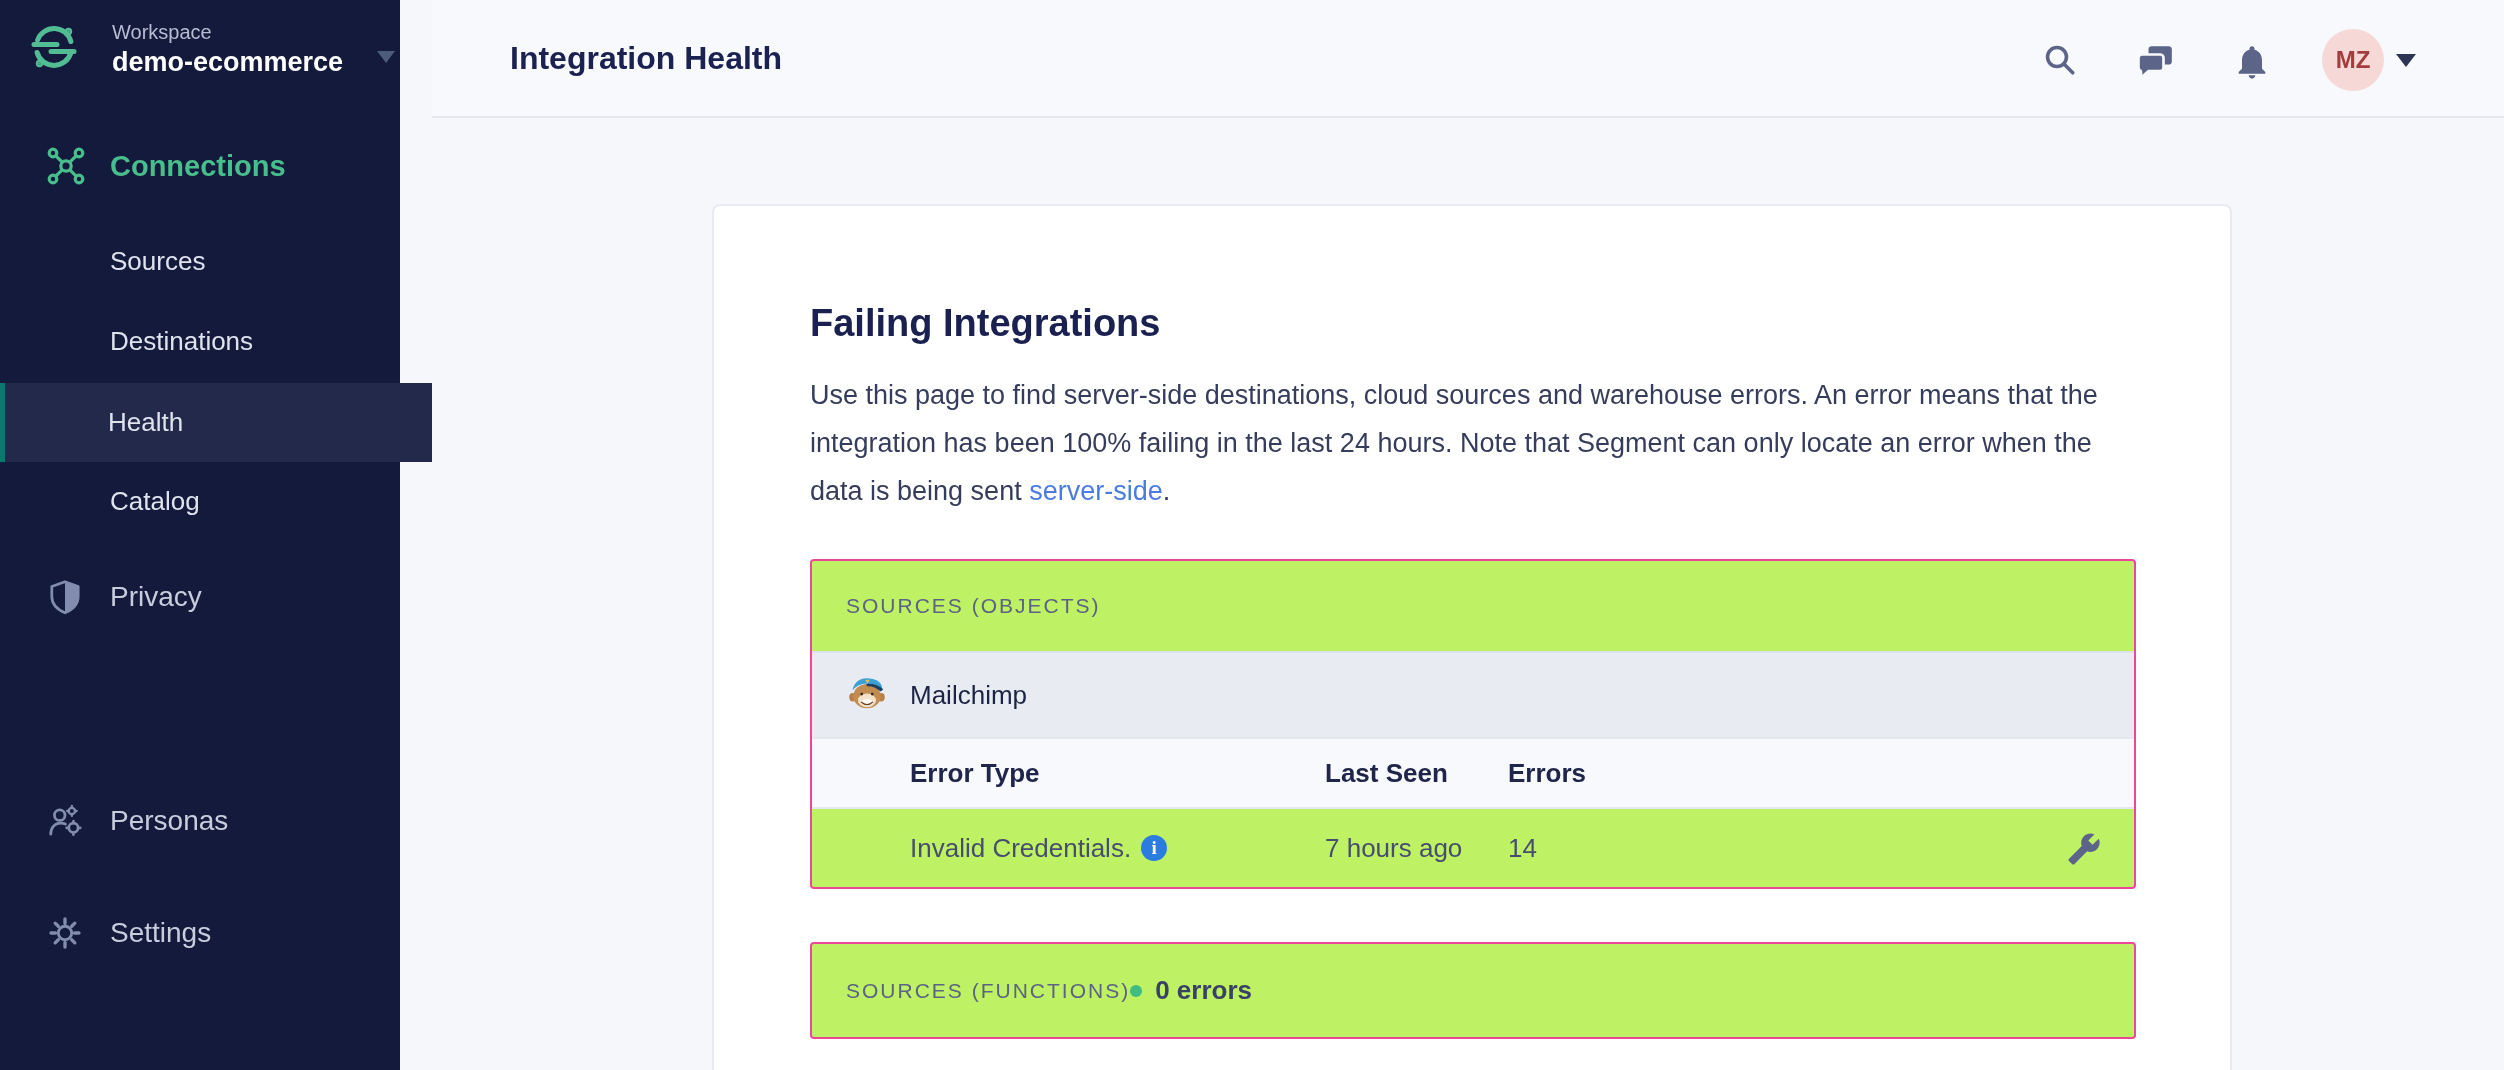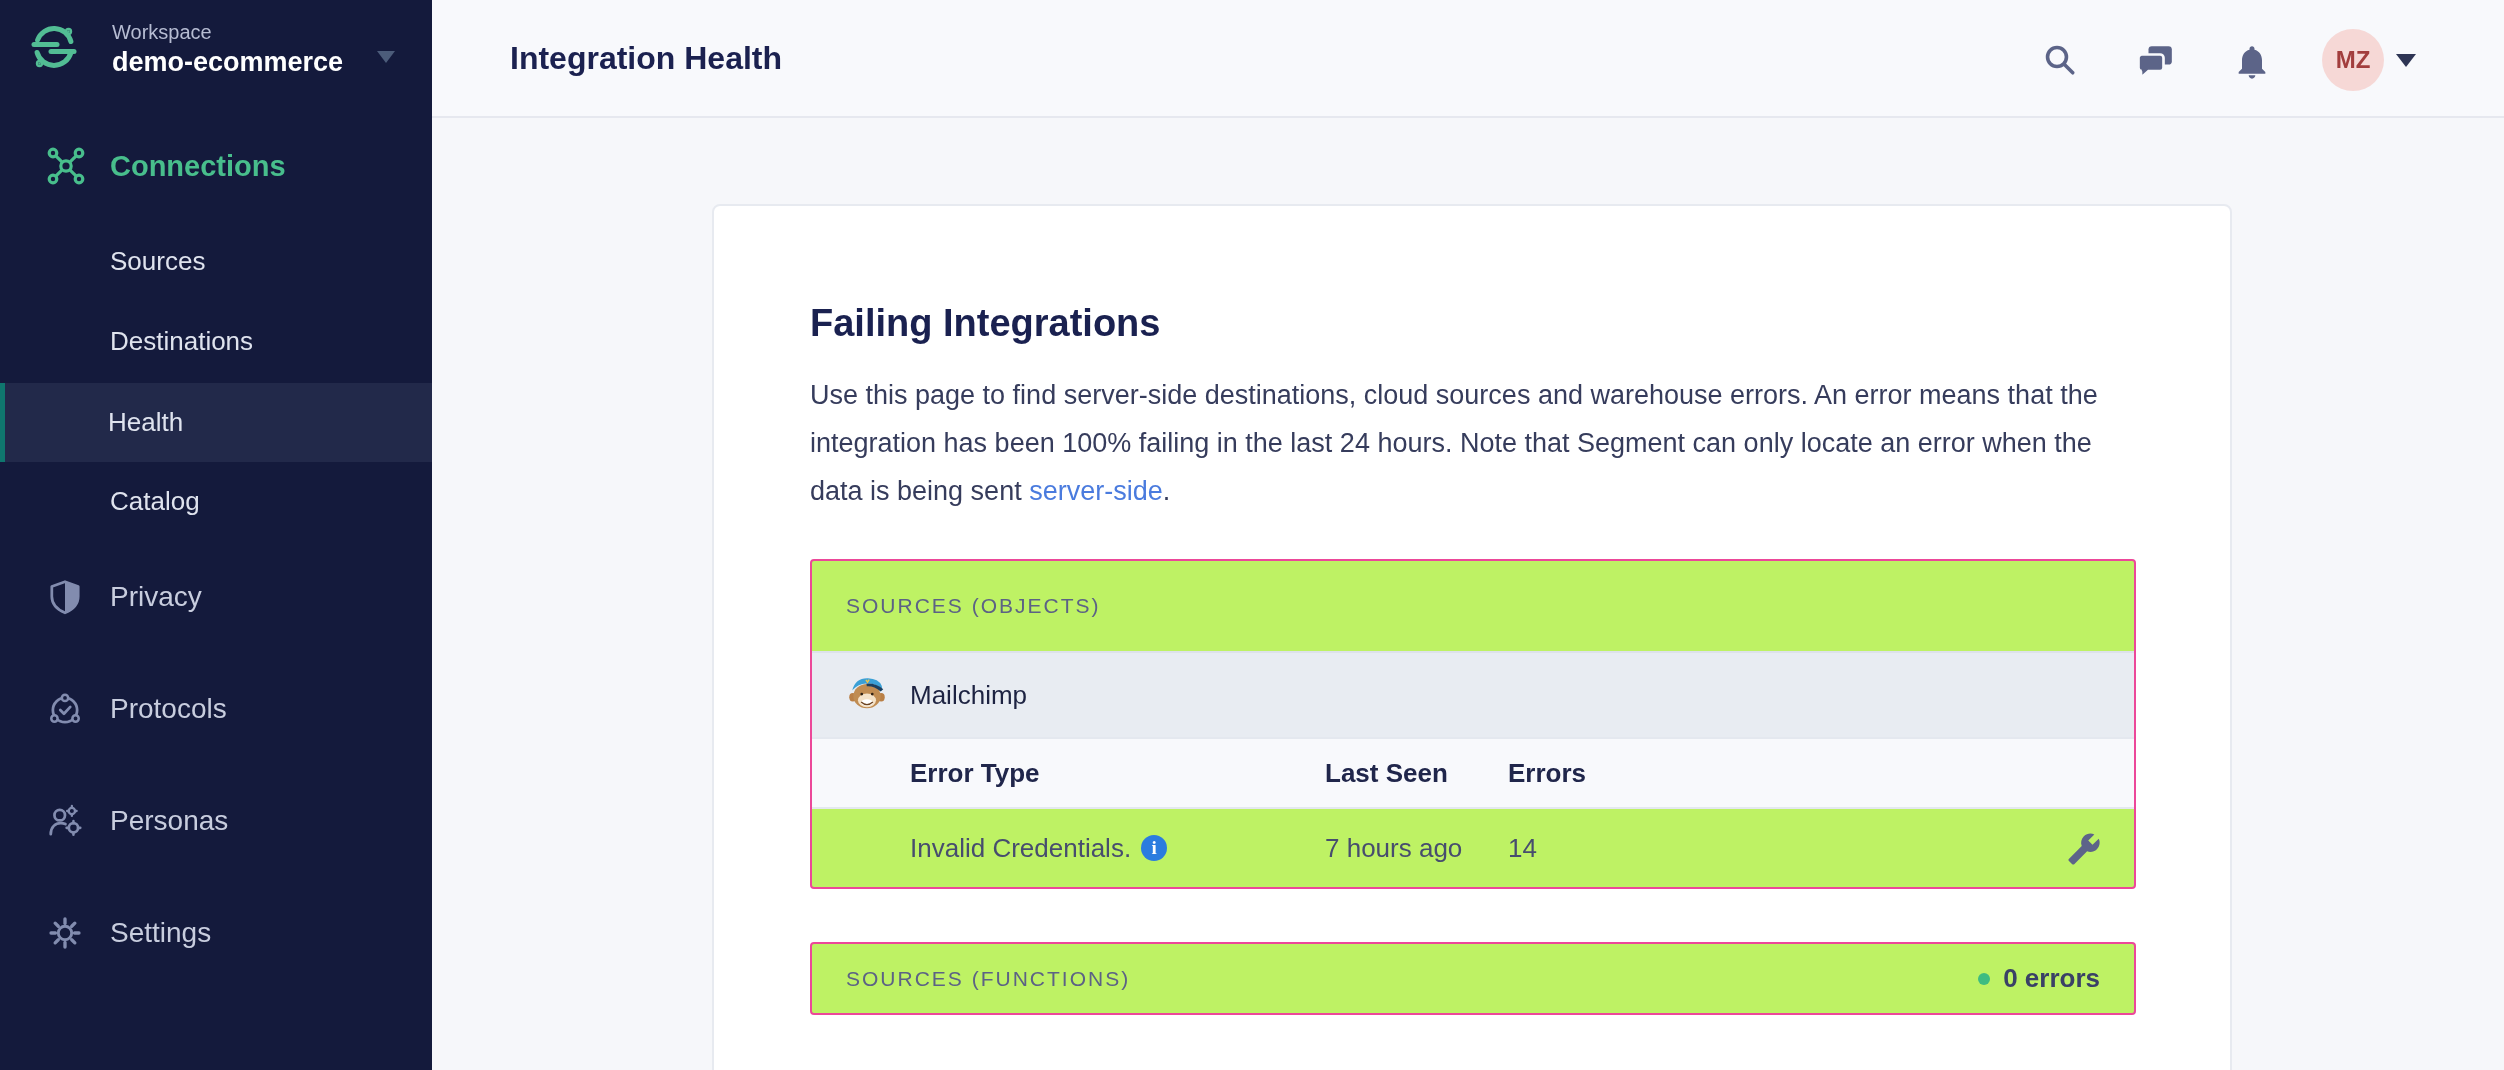--- a/index.html
+++ b/index.html
@@ -1,20 +1,20 @@
 <!DOCTYPE html>
 <html><head>
 <meta charset="utf-8">
 <style>
   * { margin:0; padding:0; box-sizing:border-box; }
   html,body { width:2504px; height:1070px; overflow:hidden;
     font-family:"Liberation Sans", sans-serif; background:#f6f7fa; }
 
   
-  #sidebar { position:absolute; left:0; top:0; width:432px; height:1070px;
+  #sidebar { position:absolute; left:0; top:0; width:400px; height:1070px;
     background:#141a3c; z-index:5; }
   .ws-switch { position:absolute; left:0; top:0; width:432px; height:112px; cursor:pointer; }
   .ws-logo { position:absolute; left:30px; top:22px; }
   .ws-label { position:absolute; left:112px; top:21px; font-size:20px; color:#b6bcd2; }
   .ws-name { position:absolute; left:112px; top:47px; font-size:27px; font-weight:700; color:#ffffff; }
   .ws-caret { position:absolute; left:377px; top:51px; width:0; height:0;
     border-left:9px solid transparent; border-right:9px solid transparent;
     border-top:12px solid #4c5c7a; }
 
   .s-item { position:absolute; left:0; width:432px; display:flex; align-items:center; cursor:pointer; }
@@ -59,21 +59,21 @@
     display:grid; grid-template-columns:415px 183px auto; align-items:center; padding-left:98px;
     font-size:26px; color:#474d6e; }
   .cell-err { display:flex; align-items:center; }
   .info-icon { width:26px; height:26px; border-radius:50%; background:#2b7cdf; margin-left:10px;
     color:#fff; font-family:"Liberation Serif", serif; font-weight:700; font-size:19px;
     display:flex; align-items:center; justify-content:center; cursor:pointer; }
   .info-icon::before { content:"i"; }
   .wrench-btn { position:absolute; right:33px; top:23px; cursor:pointer; display:flex; }
 
   .tbl2 { margin-top:53px; }
-  .fn-row { height:69px; display:flex; align-items:center; justify-content:space-between; padding:0 34px;border-radius:27px; }
+  .fn-row { height:93px; display:flex; align-items:center; padding:0 34px;border-radius:27px; }
   .fn-status { display:flex; align-items:center; }
   .dot { width:12px; height:12px; border-radius:50%; background:#3ebc81; margin-right:13px; }
   .fn-count { font-size:26px; font-weight:700; color:#3a4166; }
 </style>
 </head>
 <body>
 
 <nav id="sidebar">
 
   <div class="ws-switch">
@@ -128,32 +128,20 @@
   <div class="s-item" style="top:569px; height:56px;">
     <span class="icn">
       <svg width="38" height="38" viewBox="0 0 36 36">
         <path d="M18 3.5 L30.5 8 v9.5 c0 7.5-5.5 12.5-12.5 15.5 C11 30 5.5 25 5.5 17.5 V8 Z" fill="none" stroke="#828caf" stroke-width="2.6" stroke-linejoin="round"></path>
         <path d="M18 3.5 L30.5 8 v9.5 c0 7.5-5.5 12.5-12.5 15.5 Z" fill="#828caf"></path>
       </svg>
     </span>
     <span class="lbl sec-lbl">Privacy</span>
   </div>
 
-  <div class="s-item" style="top:681px; height:56px;">
-    <span class="icn">
-      <svg width="38" height="38" viewBox="0 0 36 36" fill="none" stroke="#828caf">
-        <circle cx="18" cy="19" r="11.5" stroke-width="2.6"></circle>
-        <path d="M13.5 19 l3.5 3.5 6-6.5" stroke-width="2.6" stroke-linecap="round" stroke-linejoin="round"></path>
-        <circle cx="18" cy="7.5" r="3" fill="#141a3c" stroke-width="2.4"></circle>
-        <circle cx="8" cy="27" r="3" fill="#141a3c" stroke-width="2.4"></circle>
-        <circle cx="28" cy="27" r="3" fill="#141a3c" stroke-width="2.4"></circle>
-      </svg>
-    </span>
-    <span class="lbl sec-lbl">Protocols</span>
-  </div>
 
   <div class="s-item" style="top:905px; height:56px;">
     <span class="icn">
       <svg width="38" height="38" viewBox="0 0 34 34" fill="none" stroke="#828caf" stroke-linecap="round">
         <circle cx="17" cy="17" r="6" stroke-width="2.6"></circle>
         <line x1="17" y1="4.5" x2="17" y2="8.5" stroke-width="3"></line>
         <line x1="17" y1="25.5" x2="17" y2="29.5" stroke-width="3"></line>
         <line x1="4.5" y1="17" x2="8.5" y2="17" stroke-width="3"></line>
         <line x1="25.5" y1="17" x2="29.5" y2="17" stroke-width="3"></line>
         <line x1="8.2" y1="8.2" x2="11" y2="11" stroke-width="3"></line>

